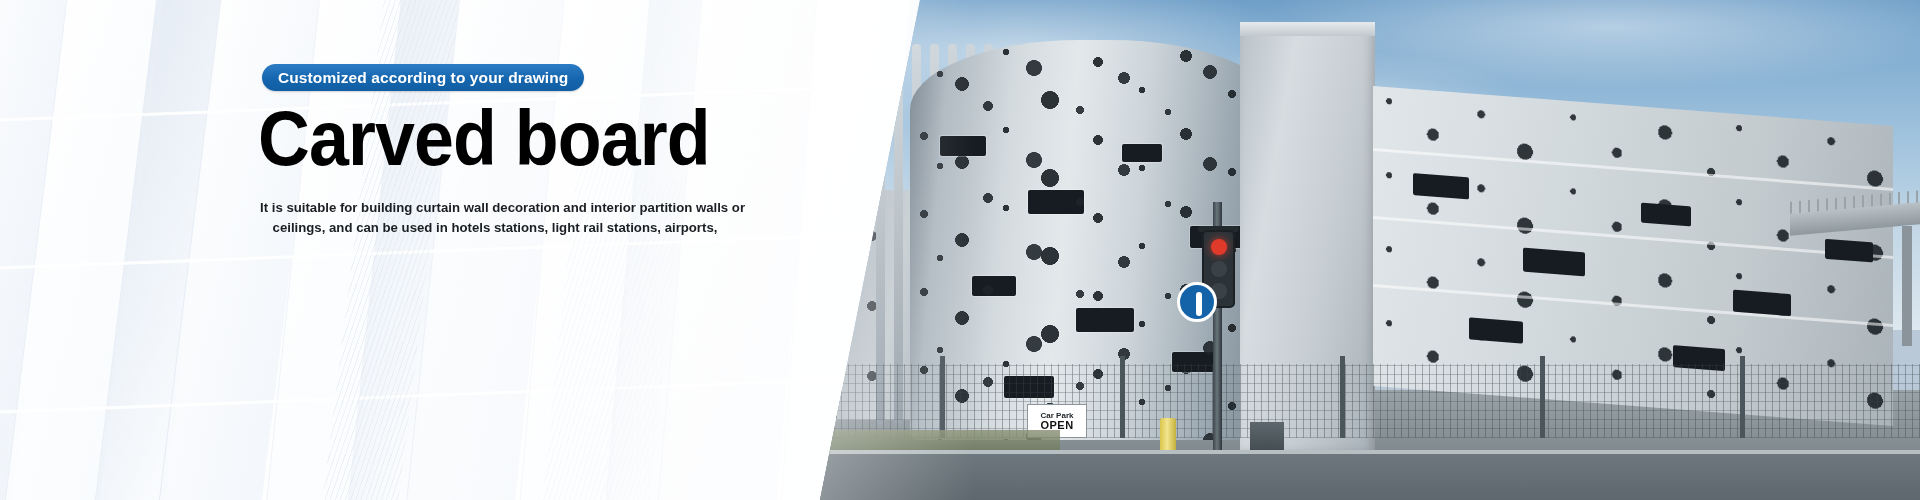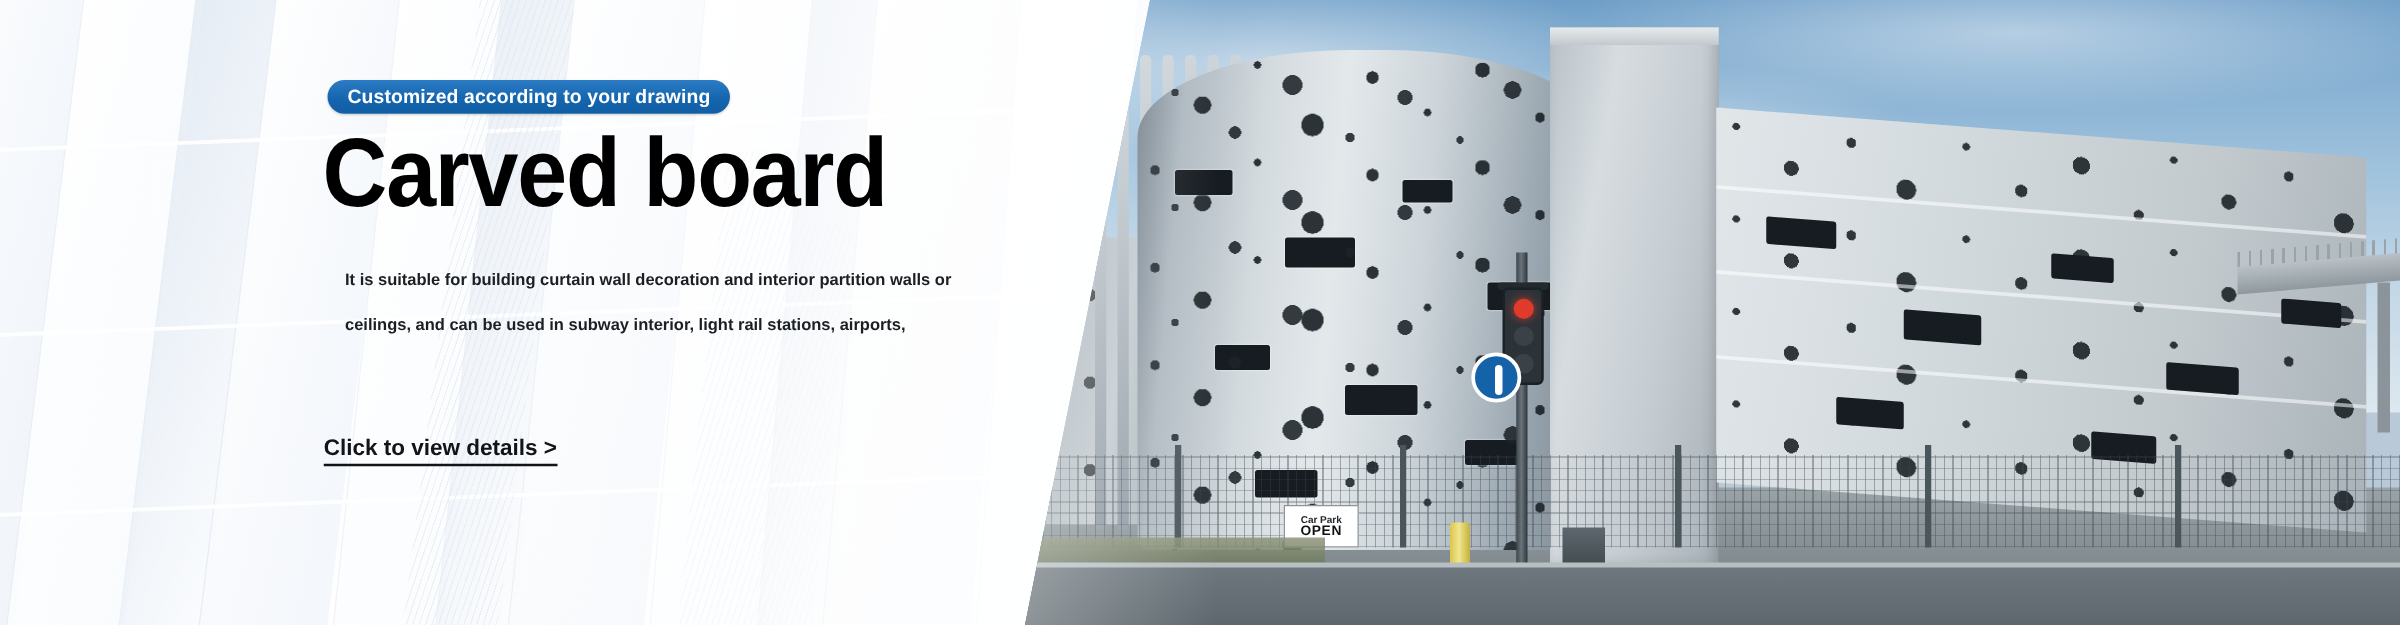--- a/index.html
+++ b/index.html
@@ -299,21 +299,21 @@
     white-space:nowrap;
   }
   .desc{
     position:absolute; left:260px; top:198px;
     width:470px;
     font-size:13.2px;
     line-height:19.5px;
     font-weight:bold;
     color:#1b1f23;
   }
-  .desc p{ margin:16px; white-space:nowrap; }
+  .desc p{ margin:0; white-space:nowrap; }
   .cta{
     position:absolute; left:259px; top:348px;
     font-size:18px; font-weight:bold;
     color:#111418;
     text-decoration:none;
     border-bottom:2px solid #111418;
     padding-bottom:2px;
     white-space:nowrap;
   }
 </style>
@@ -430,19 +430,18 @@
   <div class="content">
 
     <div class="badge">
       <span>Customized according to your drawing</span>
     </div>
 
     <h1 class="headline">Carved board</h1>
 
     <div class="desc">
       <p>It is suitable for building curtain wall decoration and interior partition walls or</p>
-      <p>ceilings, and can be used in subway interior, light rail stations, airports,</p>
-    </div>
-
-    <a class="cta" href="#">Click to view details &gt;</a>
+      <p>ceilings, and can be used in hotels stations, light rail stations, airports,</p>
+    </div>
+
   </div>
 
 </div>
 
 </body></html>

